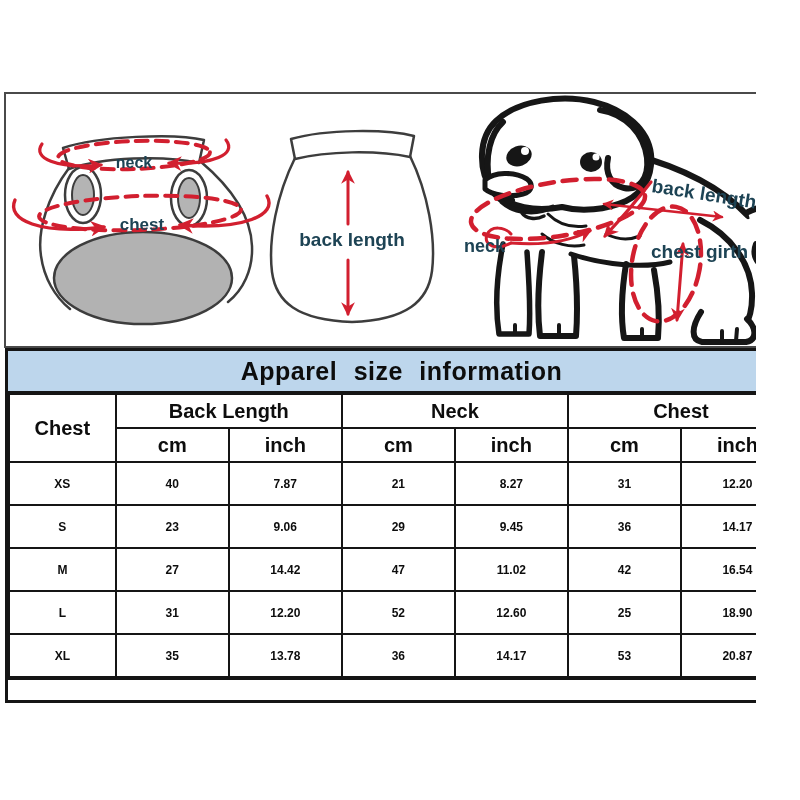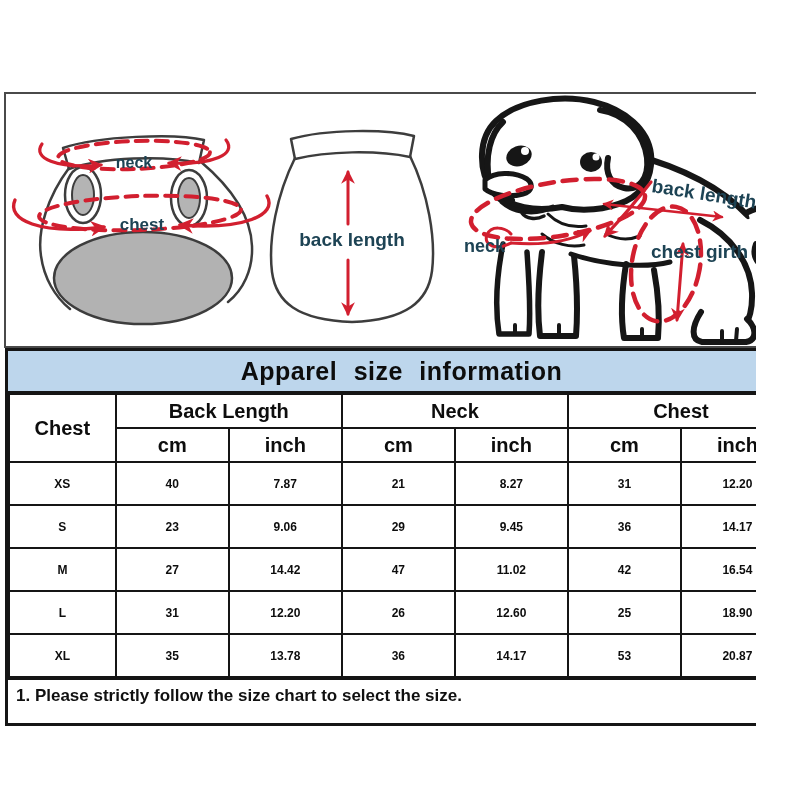--- a/index.html
+++ b/index.html
@@ -155,34 +155,33 @@
         <td>14.42</td>
         <td>47</td>
         <td>11.02</td>
         <td>42</td>
         <td>16.54</td>
       </tr>
       <tr>
         <td>L</td>
         <td>31</td>
         <td>12.20</td>
-        <td>26</td>
+        <td>52</td>
         <td>12.60</td>
         <td>25</td>
         <td>18.90</td>
       </tr>
       <tr>
         <td>XL</td>
         <td>35</td>
         <td>13.78</td>
         <td>36</td>
         <td>14.17</td>
         <td>53</td>
         <td>20.87</td>
       </tr>
     </tbody>
       </table>
     <div class="notes">
-      <p>1. Please strictly follow the size chart  to select the size.</p>
     </div>
   </div>
 
 </div>
 
 </body></html>

